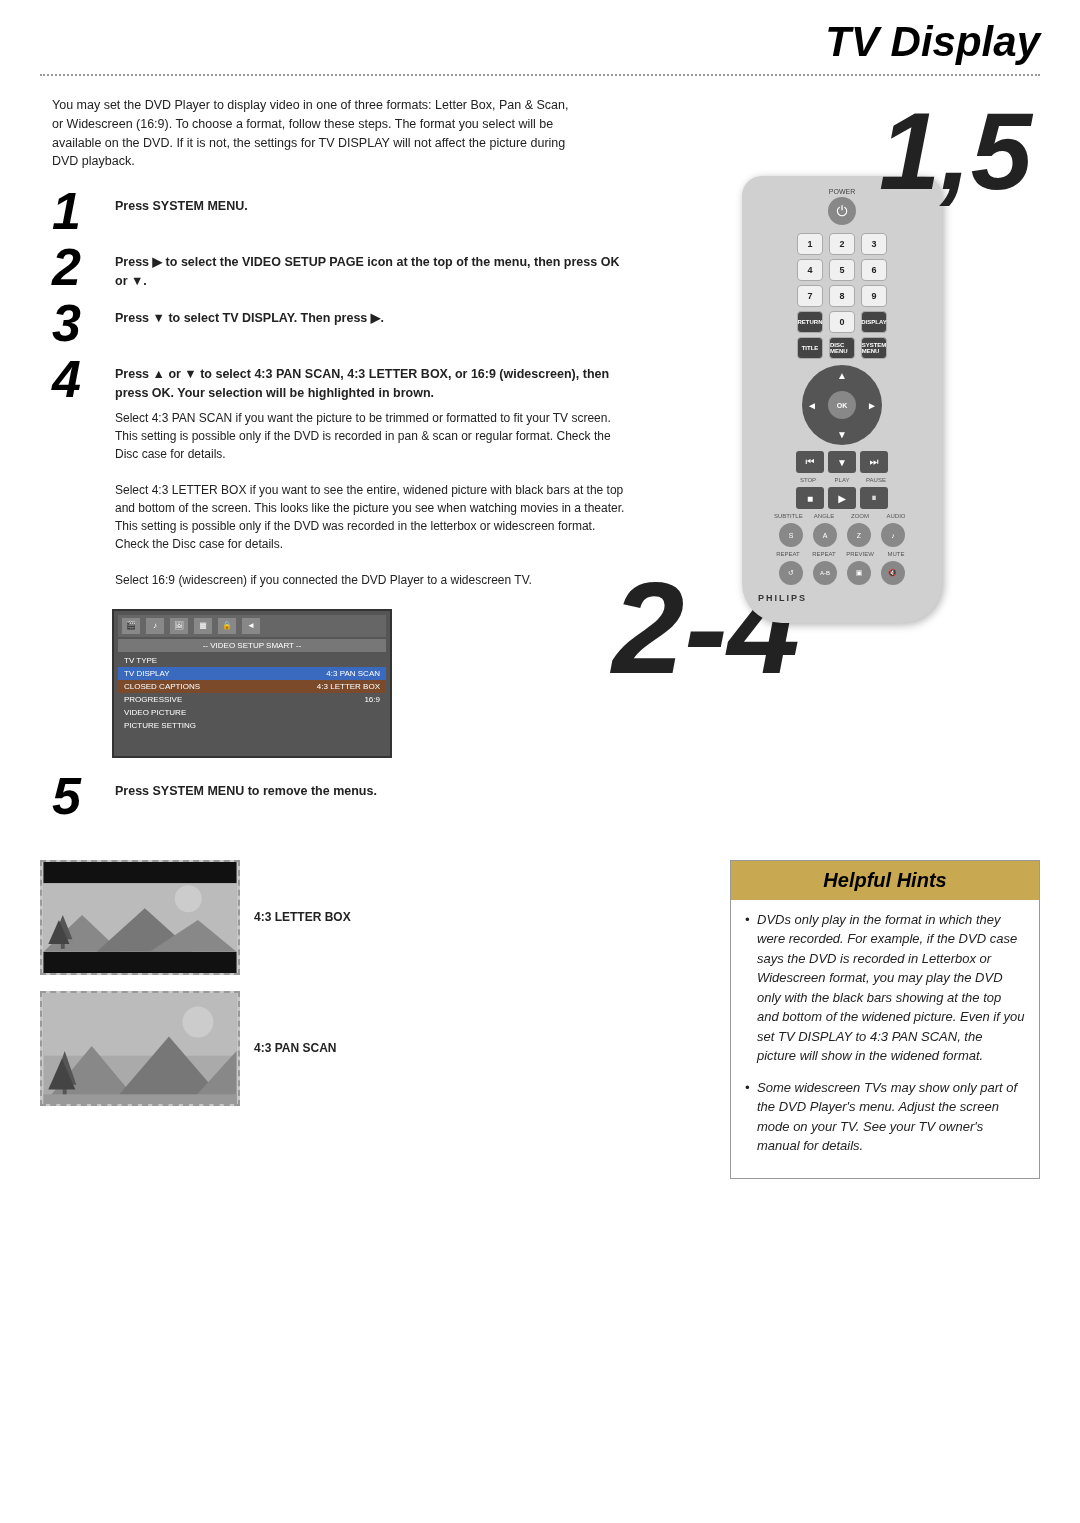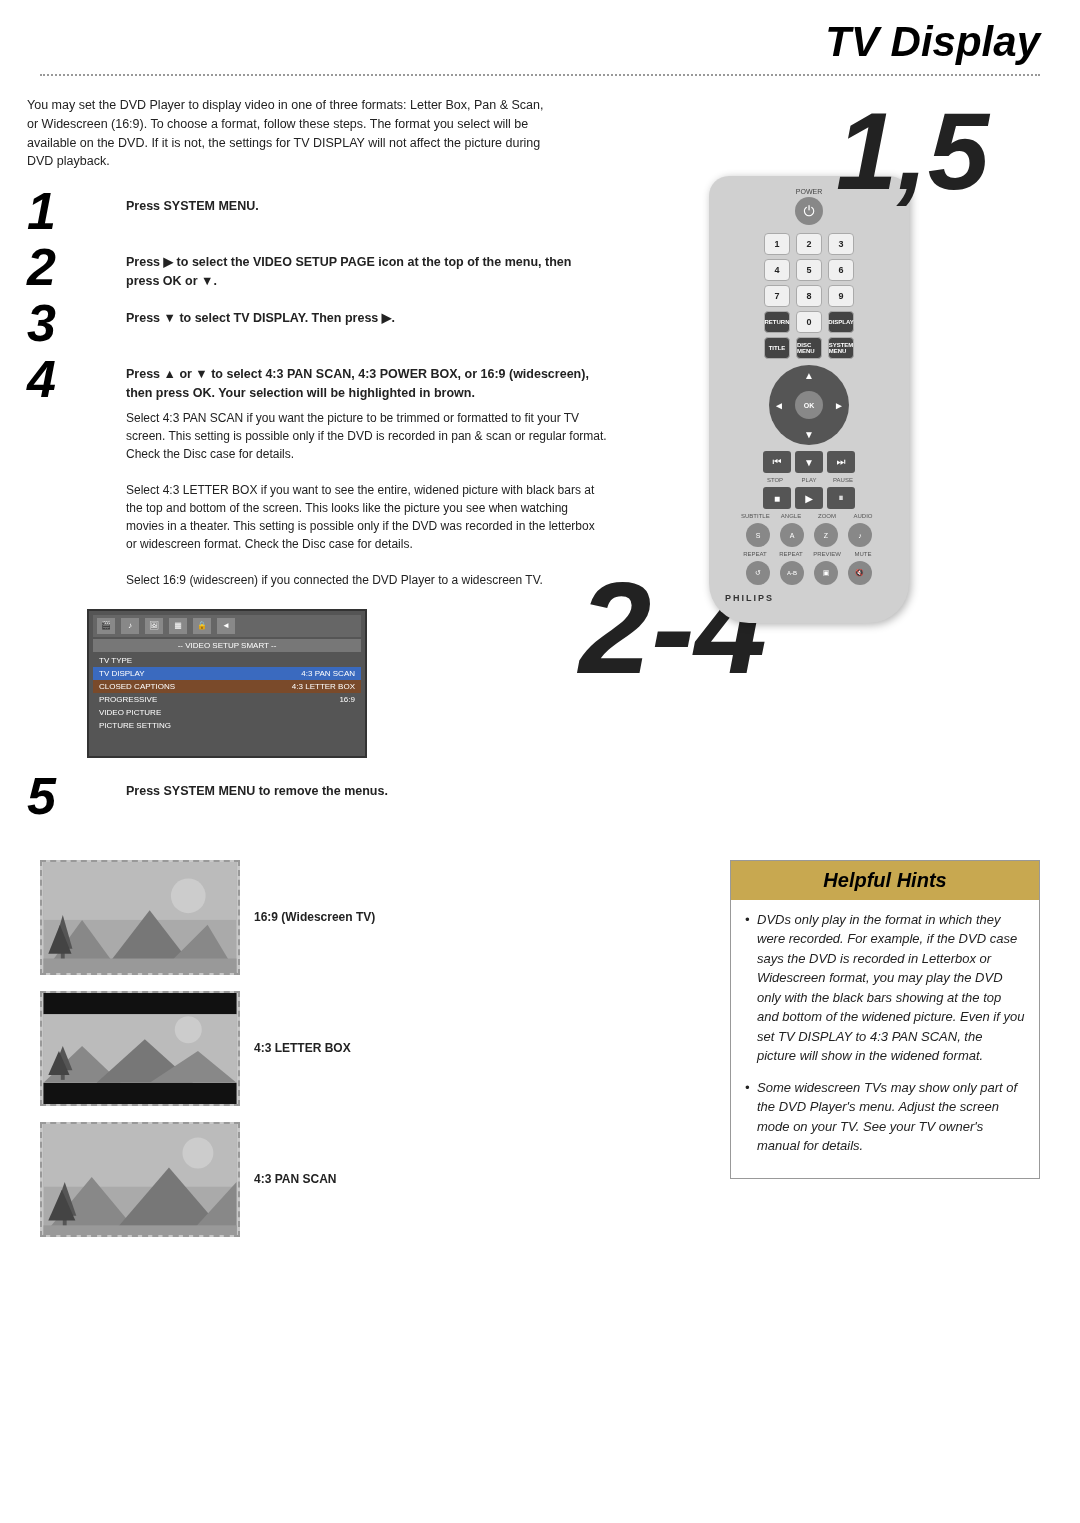--- a/index.html
+++ b/index.html
@@ -29,22 +29,22 @@
     
     .dotted-line {
       border: none;
       border-top: 2px dotted #999;
       margin: 8px 40px 0 40px;
     }
 
     
     .main-content {
       display: flex;
-      padding: 20px 40px 0 27px;
-      gap: 12px;
+      padding: 20px 40px 0 52px;
+      gap: 20px;
     }
 
     .left-column {
       flex: 0 0 580px;
     }
 
     .right-column {
       flex: 0 0 380px;
       display: flex;
       flex-direction: column;
@@ -79,21 +79,20 @@
       min-width: 55px;
       line-height: 1;
       margin-right: 8px;
       margin-top: -4px;
     }
 
     .step-content {
       font-size: 12.5px;
       line-height: 1.5;
       padding-top: 8px;
-      margin-left: 36px;
     }
 
     .step-content b {
       font-weight: bold;
     }
 
     .step-content .body-text {
       margin-top: 6px;
       font-size: 12px;
       line-height: 1.5;
@@ -442,21 +441,21 @@
       <div class="step">
         <div class="step-number">3</div>
         <div class="step-content">
           <b>Press ▼ to select <b>TV DISPLAY</b>. Then press ▶.</b>
         </div>
       </div>
 
       <div class="step">
         <div class="step-number">4</div>
         <div class="step-content">
-          <b>Press ▲ or ▼ to select <b>4:3 PAN SCAN, 4:3 POWER BOX,</b> or <b>16:9 (widescreen), then press OK.</b> Your selection will be highlighted in brown.</b>
+          <b>Press ▲ or ▼ to select <b>4:3 PAN SCAN, 4:3 LETTER BOX,</b> or <b>16:9 (widescreen), then press OK.</b> Your selection will be highlighted in brown.</b>
           <div class="body-text">
             Select 4:3 PAN SCAN if you want the picture to be trimmed or formatted to fit your TV screen. This setting is possible only if the DVD is recorded in pan &amp; scan or regular format. Check the Disc case for details.<br><br>
             Select 4:3 LETTER BOX if you want to see the entire, widened picture with black bars at the top and bottom of the screen. This looks like the picture you see when watching movies in a theater. This setting is possible only if the DVD was recorded in the letterbox or widescreen format. Check the Disc case for details.<br><br>
             Select 16:9 (widescreen) if you connected the DVD Player to a widescreen TV.
           </div>
         </div>
       </div>
 
       <div style="margin-left: 60px; margin-top: 10px; margin-bottom: 14px;">
         <div class="screen-menu">
@@ -502,21 +501,21 @@
         <div class="step-content">
           <b>Press <b>SYSTEM MENU</b> to remove the menus.</b>
         </div>
       </div>
 
     </div>
   </div>
 
   <div class="right-column">
 
-    <div style="align-self: flex-end; font-size: 110px; font-weight: bold; font-style: italic; line-height: 1; margin-bottom: -30px; margin-right: 10px; z-index: 3;">1,5</div>
+    <div style="align-self: flex-end; font-size: 110px; font-weight: bold; font-style: italic; line-height: 1; margin-bottom: -30px; z-index: 3;">1,5</div>
 
     <div class="remote-wrapper">
       <div class="remote">
 
         <div class="power-label">POWER</div>
         <div class="power-section">
           <div class="power-btn">⏻</div>
         </div>
 
         <div class="remote-row">
@@ -606,42 +605,20 @@
 
     <div style="align-self: flex-start; font-size: 130px; font-weight: bold; font-style: italic; line-height: 1; margin-top: -60px; margin-left: -40px;">2-4</div>
 
   </div>
 </div>
 
 <div class="bottom-section">
 
   <div class="tv-images-column">
 
-    <div class="tv-image-row">
-      <div class="tv-frame widescreen">
-        <svg width="100%" height="100%" viewBox="0 0 200 115">
-          <rect width="200" height="115" fill="#aaa"></rect>
-
-          <rect width="200" height="60" fill="#bbb"></rect>
-
-          <polygon points="0,115 40,60 80,115" fill="#888"></polygon>
-          <polygon points="60,115 110,50 160,115" fill="#777"></polygon>
-          <polygon points="120,115 170,65 200,115" fill="#888"></polygon>
-
-          <circle cx="150" cy="35" r="18" fill="#ccc"></circle>
-
-          <polygon points="10,90 20,55 30,90" fill="#555"></polygon>
-          <rect x="18" y="90" width="4" height="12" fill="#555"></rect>
-          <polygon points="5,95 17,65 29,95" fill="#444"></polygon>
-
-          <rect y="100" width="200" height="15" fill="#999"></rect>
-        </svg>
-      </div>
-      <div class="tv-label">16:9 (Widescreen TV)</div>
-    </div>
 
     <div class="tv-image-row">
       <div class="tv-frame letterbox">
         <svg width="100%" height="100%" viewBox="0 0 200 115">
 
           <rect width="200" height="115" fill="#aaa"></rect>
           <rect width="200" height="22" fill="#111"></rect>
           <rect y="93" width="200" height="22" fill="#111"></rect>
 
           <rect y="22" width="200" height="71" fill="#bbb"></rect>

